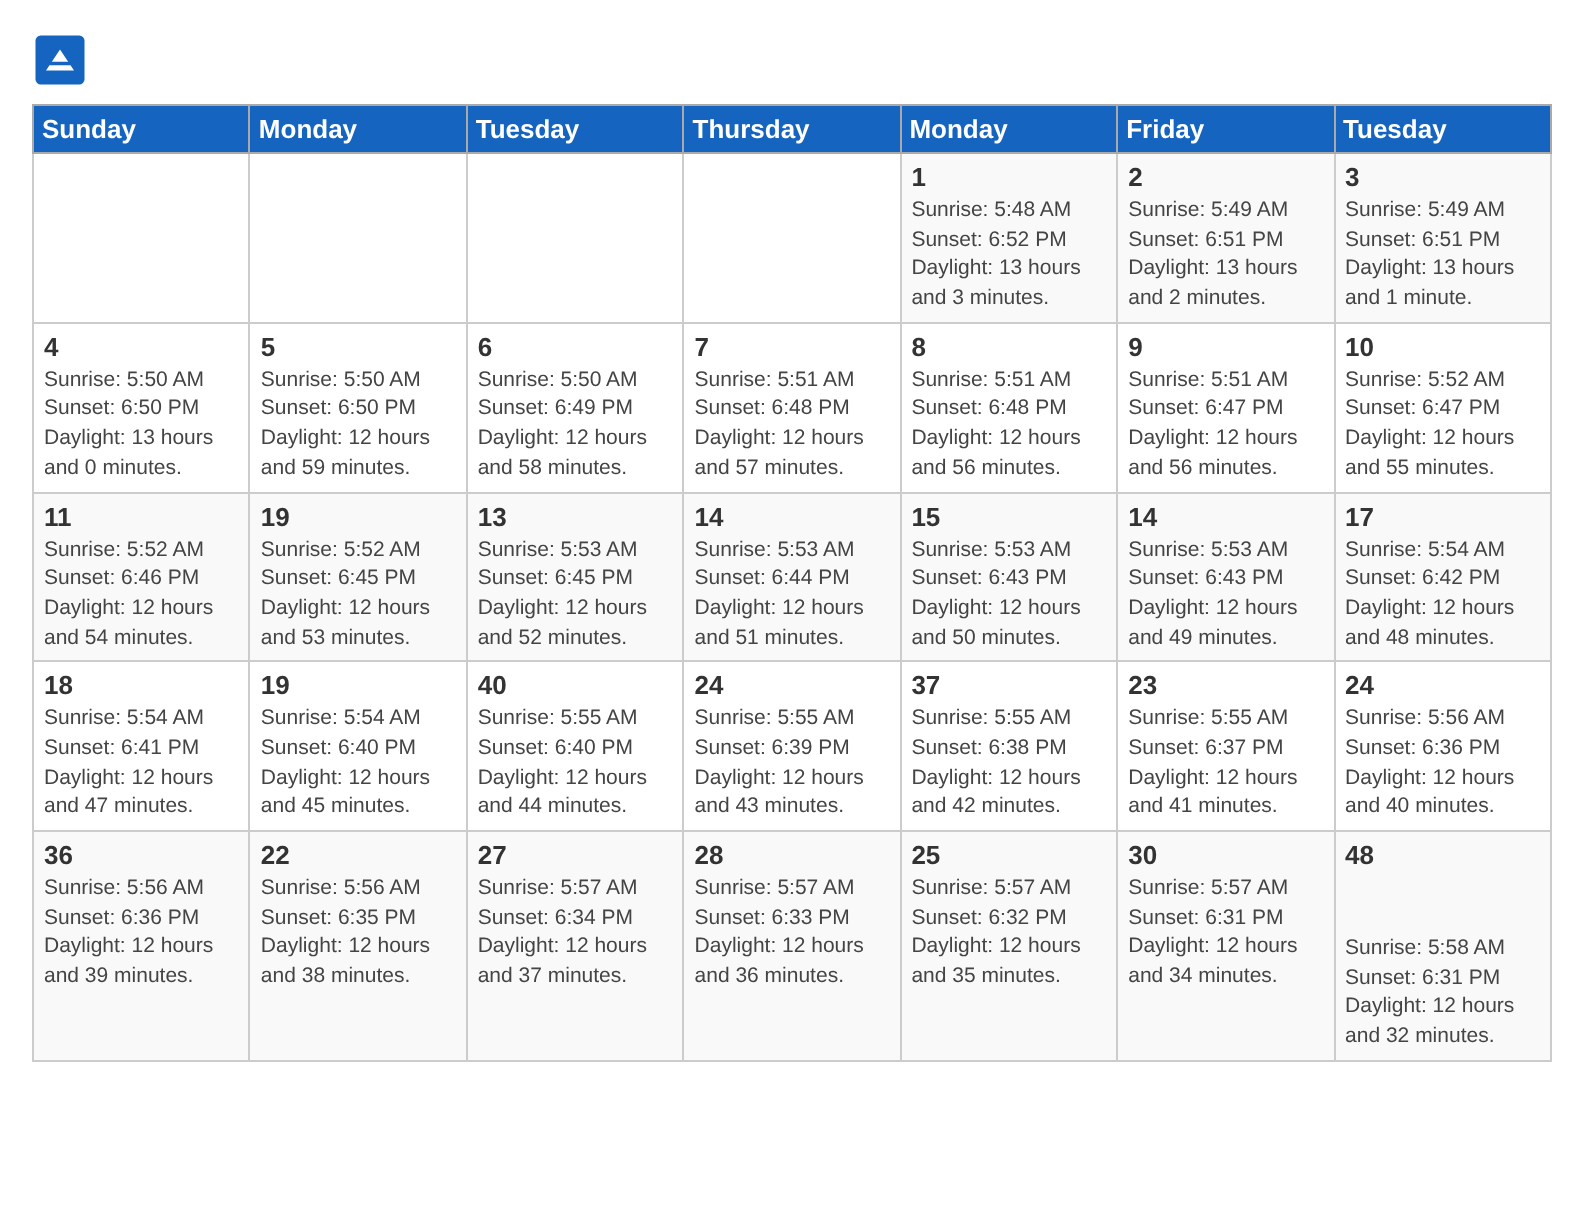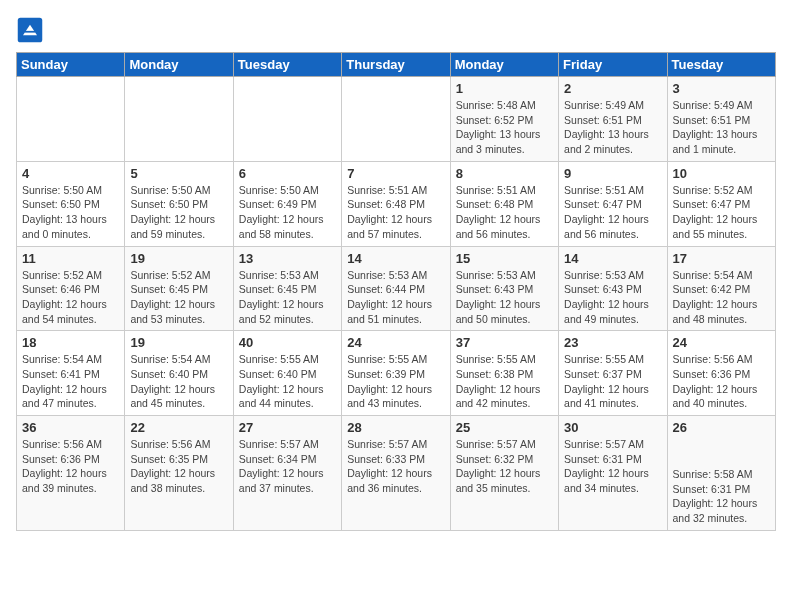--- a/index.html
+++ b/index.html
@@ -338,21 +338,21 @@
 and 35 minutes.</div>
         </td>
         <td>
           <span class="day-number">30</span>
           <div class="day-info" style="white-space: pre-line;">Sunrise: 5:57 AM
 Sunset: 6:31 PM
 Daylight: 12 hours
 and 34 minutes.</div>
         </td>
         <td>
-          <span class="day-number">26</span>
+          <span class="day-number">48</span>
           <div class="day-info" style="white-space: pre-line; margin-top: 32px;">Sunrise: 5:58 AM
 Sunset: 6:31 PM
 Daylight: 12 hours
 and 32 minutes.</div>
         </td>
       </tr>
     </tbody>
 </table>
 
 </body></html>

